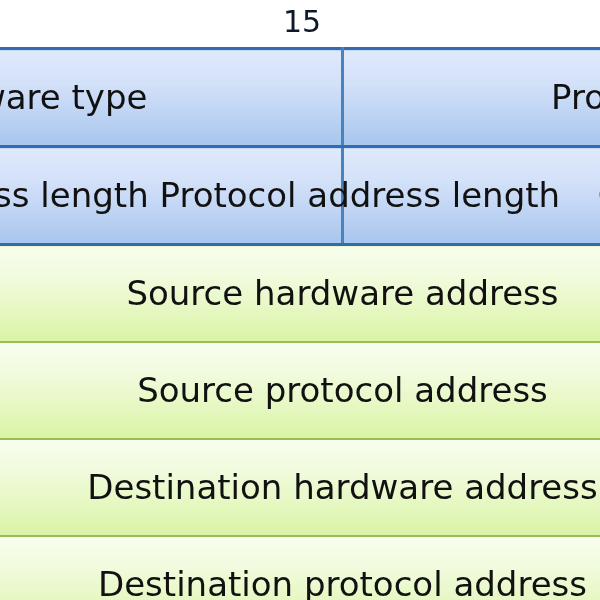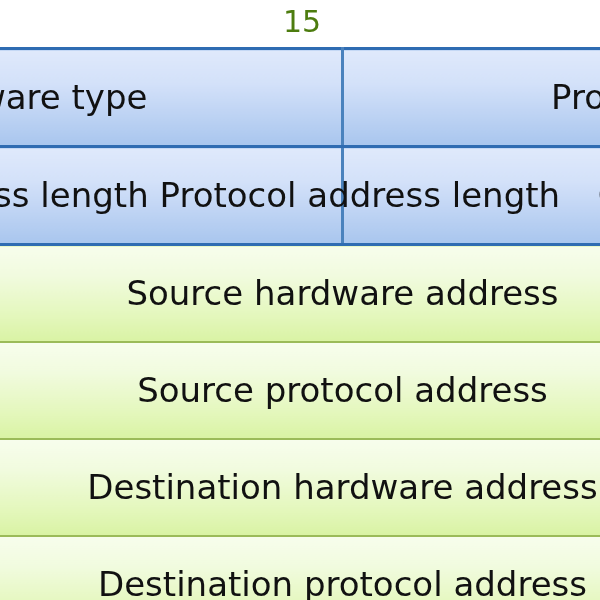--- a/index.html
+++ b/index.html
@@ -29,21 +29,21 @@
     top: 0;
     width: 600px;
     height: 47px;
   }
   .ruler-tick {
     position: absolute;
     top: 2px;
     transform: translateX(-50%);
     font-size: 30px;
     line-height: 40px;
-    color: #4d7c0f;
+    color: #0f172a;
     font-family: "DejaVu Sans", sans-serif;
     white-space: nowrap;
   }
 
   
   .packet-table {
     position: absolute;
     left: -300px;      
     top: 47px;
     width: 1204px;     

